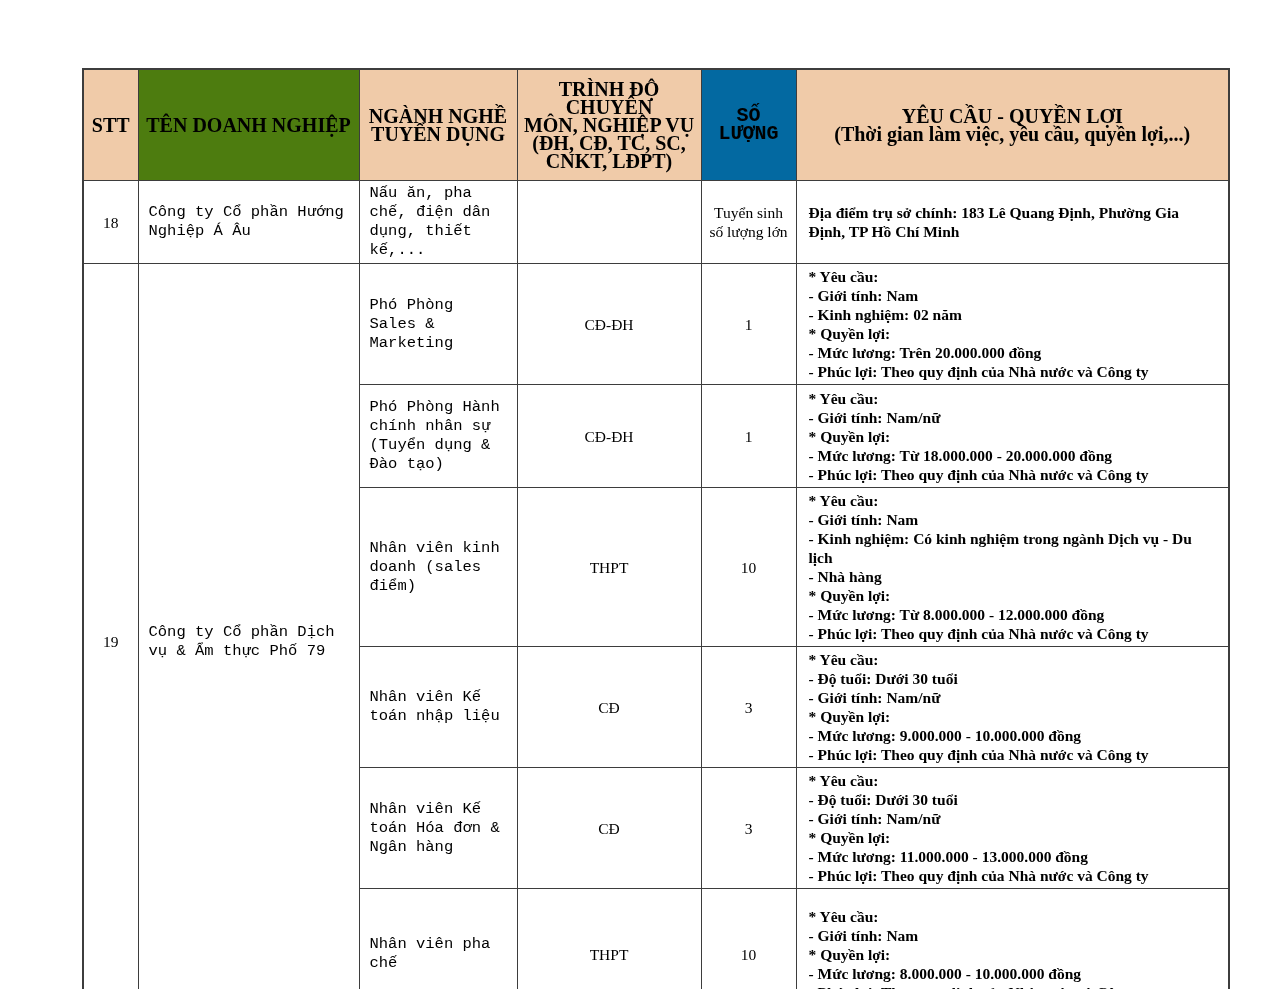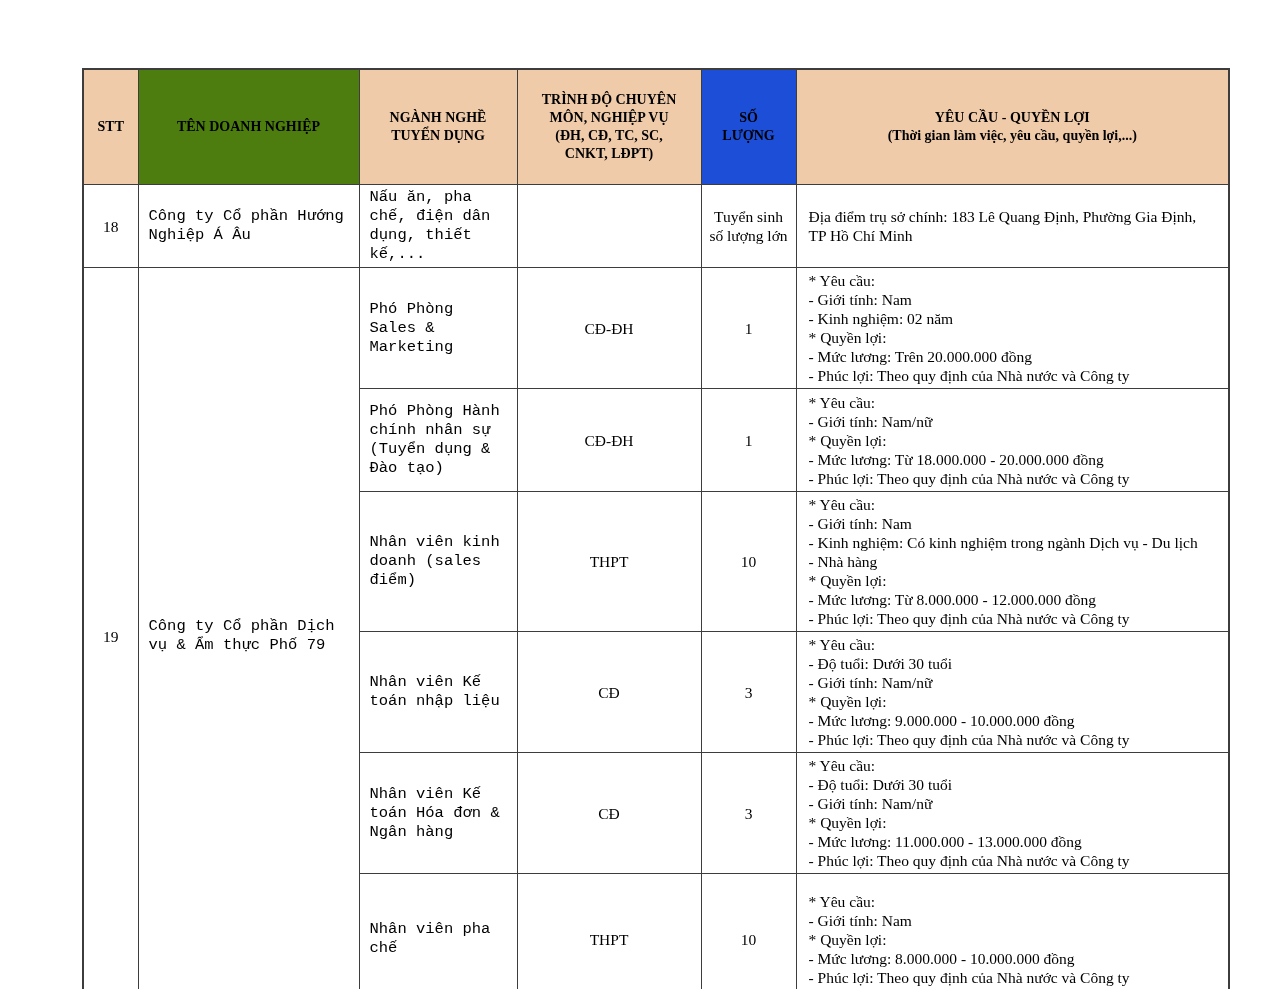--- a/index.html
+++ b/index.html
@@ -25,31 +25,31 @@
   }
   th, td {
     border: 1px solid #3d3d3d;
     white-space: pre-line;
     overflow: hidden;
   }
   thead th {
     font-weight: bold;
     text-align: center;
     vertical-align: middle;
-    font-size: 14px;
+    font-size: 20px;
     line-height: 18px;
-    padding: 21px 4px;
+    padding: 10px 4px;
   }
   td {
     font-size: 15.5px;
     line-height: 19px;
   }
   .cell-center { text-align: center; vertical-align: middle; padding: 2px 4px; }
   .cell-left   { text-align: left;   vertical-align: middle; padding: 3px 8px 3px 10px; font-family: Liberation Mono, monospace; }
-  .cell-details{ text-align: left;   vertical-align: middle; padding: 3px 16px 3px 12px; }
+  .cell-details{ text-align: left;   vertical-align: middle; padding: 3px 16px 3px 12px; font-weight: bold; }
 </style>
 </head>
 <body>
 
 <div class="page">
   <table class="jobs-table">
     <colgroup>
       <col style="width:55px">
       <col style="width:221px">
       <col style="width:158px">
@@ -60,21 +60,21 @@
     <thead>
       <tr style="height:74px">
         <th style="background: rgb(240, 203, 169); margin-top: 44px;">STT</th>
         <th style="background: #4d7c0f;">TÊN DOANH NGHIỆP</th>
         <th style="background: rgb(240, 203, 169);">NGÀNH NGHỀ
 TUYỂN DỤNG</th>
         <th style="background: rgb(240, 203, 169);">TRÌNH ĐỘ CHUYÊN
 MÔN, NGHIỆP VỤ
 (ĐH, CĐ, TC, SC,
 CNKT, LĐPT)</th>
-        <th style="background: #1d4ed8;">SỐ
+        <th style="background: #0369a1; font-family: Liberation Mono, monospace;">SỐ
 LƯỢNG</th>
         <th style="background: rgb(240, 203, 169); margin-top: 17px;">YÊU CẦU - QUYỀN LỢI
 (Thời gian làm việc, yêu cầu, quyền lợi,...)</th>
       </tr>
     </thead>
     <tbody>
 
       <tr style="height:51px">
         <td class="cell-center">18</td>
         <td class="cell-left">Công ty Cổ phần Hướng Nghiệp Á Âu</td>

